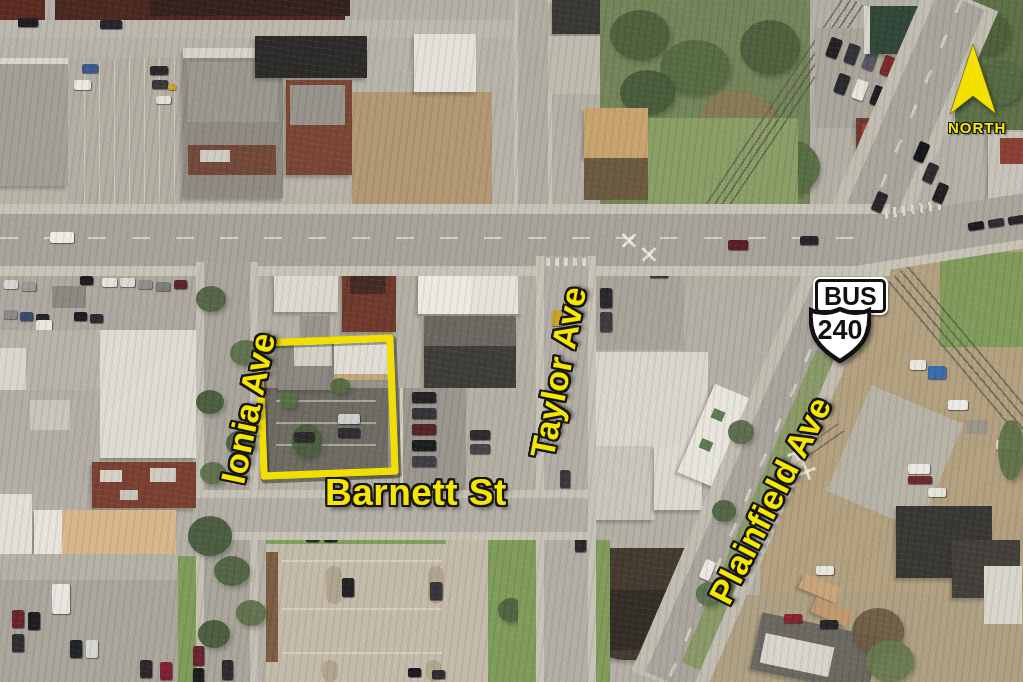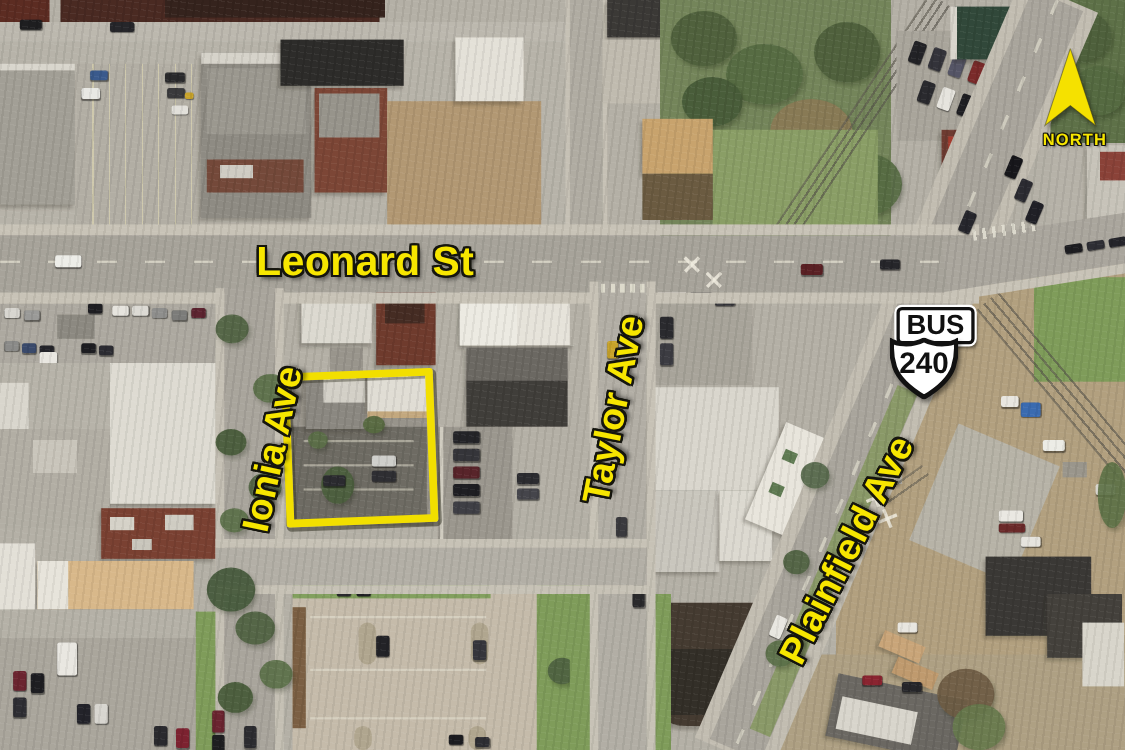--- a/index.html
+++ b/index.html
@@ -333,23 +333,23 @@
   <div class="car" style="left:838px;top:330px;width:11px;height:20px;background:#1f1f25;transform:rotate(23deg);"></div>
   <div class="car" style="left:702px;top:560px;width:11px;height:20px;background:#e9e7e1;transform:rotate(23deg);"></div>
   <div class="car" style="left:968px;top:222px;width:16px;height:8px;background:#1d1d21;transform:rotate(-9deg);"></div>
   <div class="car" style="left:988px;top:219px;width:16px;height:8px;background:#2e2e34;transform:rotate(-9deg);"></div>
   <div class="car" style="left:1008px;top:216px;width:16px;height:8px;background:#24242a;transform:rotate(-9deg);"></div>
 
   <div class="tex"></div>
 
   <div class="outline-box"></div>
 
-  <div class="lbl" style="left:233px;top:219px;">Leonard St</div>
   <div class="lbl rot" style="left:248px;top:408px;--rot:-78deg;font-size:34px;">Ionia Ave</div>
   <div class="lbl rot" style="left:558px;top:372px;--rot:-79deg;font-size:34px;">Taylor Ave</div>
+  <div class="lbl" style="left:325px;top:474px;">Barnett St</div>
   <div class="lbl rot" style="left:770px;top:500px;--rot:-63deg;font-size:34px;">Plainfield Ave</div>
 
   <div class="shield-banner">BUS</div>
   <svg class="shield-crest" viewBox="0 0 100 90">
     <path d="M50 3 Q64 10 80 9 Q90 9 97 5 Q99 25 93 43 Q85 66 50 87 Q15 66 7 43 Q1 25 3 5 Q10 9 20 9 Q36 10 50 3 Z" fill="#ffffff" stroke="#111111" stroke-width="7"></path>
   </svg>
   <div class="shield-num">240</div>
 
   <svg class="b" style="left:946px;top:44px;width:54px;height:74px;filter:drop-shadow(2px 3px 2px rgba(0,0,0,.4));" viewBox="0 0 54 74">
     <polygon points="27,0 50,70 27,52 4,70" fill="#F5E100" stroke="rgba(60,60,20,.5)" stroke-width="1"></polygon>

